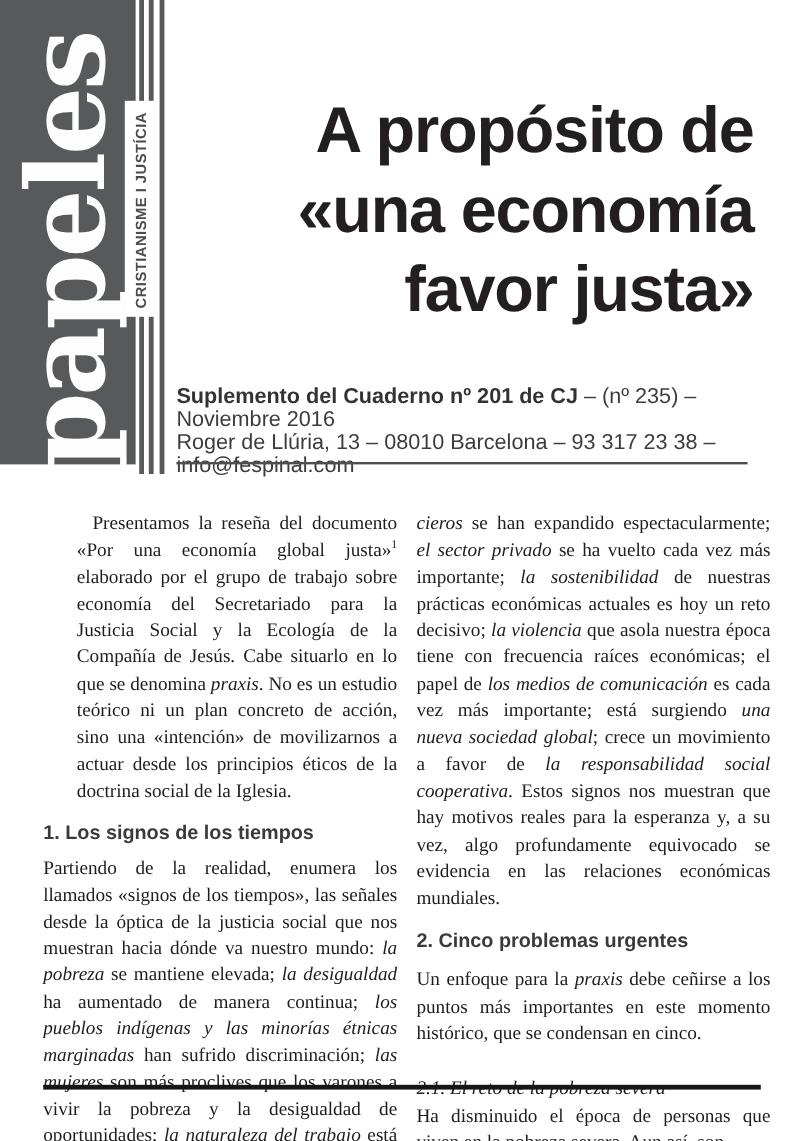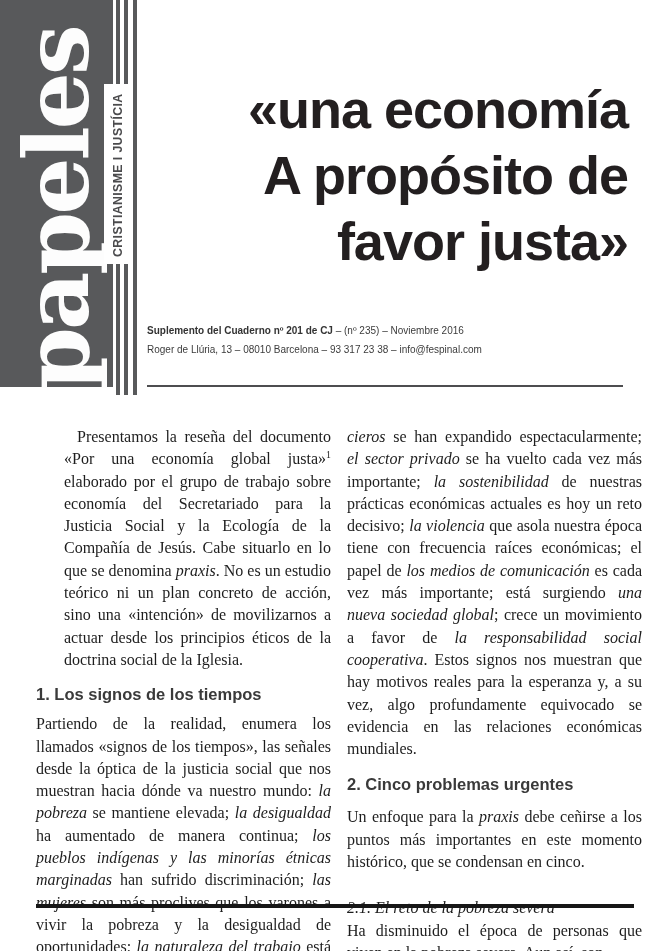--- a/index.html
+++ b/index.html
@@ -68,21 +68,21 @@
     text-align: right;
     font-weight: 900;
     font-size: 54px;
     line-height: 66px;
     letter-spacing: -1px;
     color: #231f20;
   }
   .pub-info {
     position: absolute; left: 147px; top: 321px;
     width: 495px;
-    font-size: 10px;
+    font-size: 18px;
     line-height: 19px;
     color: #3c3c3c;
   }
   .pub-info .b { font-weight: bold; color: #333333; }
   .header-rule {
     position: absolute; left: 147px; top: 385px;
     width: 476px; height: 2px;
     background: #4e4e50;
   }
 
@@ -127,22 +127,22 @@
 <body>
 
 <div class="masthead-bar"></div>
 <div class="vrule vrule1"></div>
 <div class="vrule vrule2"></div>
 <div class="vrule vrule3"></div>
 <div class="brand">papeles</div>
 <div class="cij-strip">CRISTIANISME I JUSTÍCIA</div>
 
 <div class="doc-title">
+  <div>A propósito de</div>
   <div>«una economía</div>
-  <div>A propósito de</div>
   <div>favor justa»</div>
 </div>
 
 <div class="pub-info">
   <div><span class="b">Suplemento del Cuaderno nº 201 de CJ</span><span> – (nº 235) – Noviembre 2016</span></div>
   <div>Roger de Llúria, 13 – 08010 Barcelona – 93 317 23 38 – info@fespinal.com</div>
 </div>
 <div class="header-rule"></div>
 
 <div class="columns">

